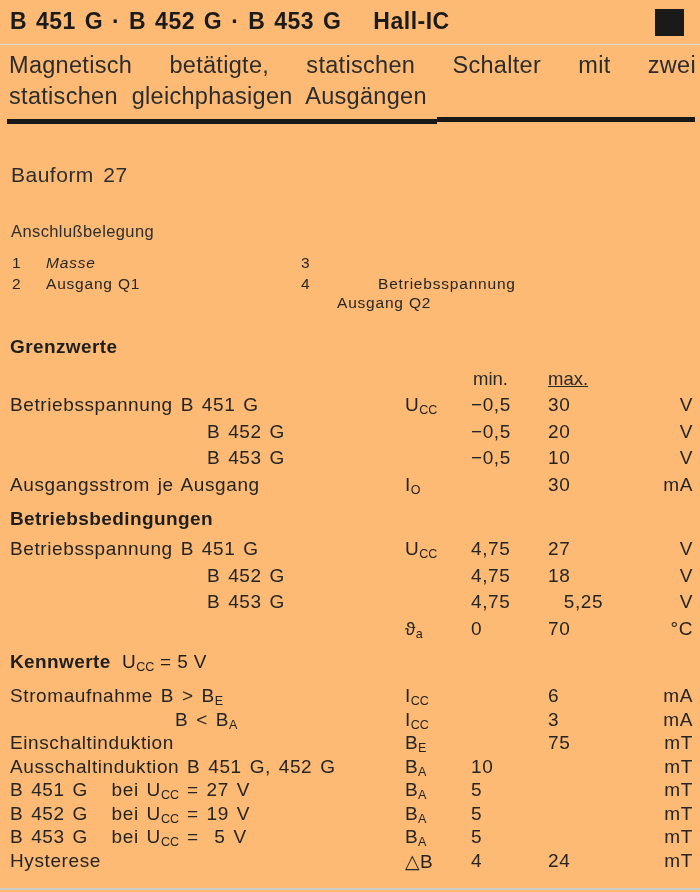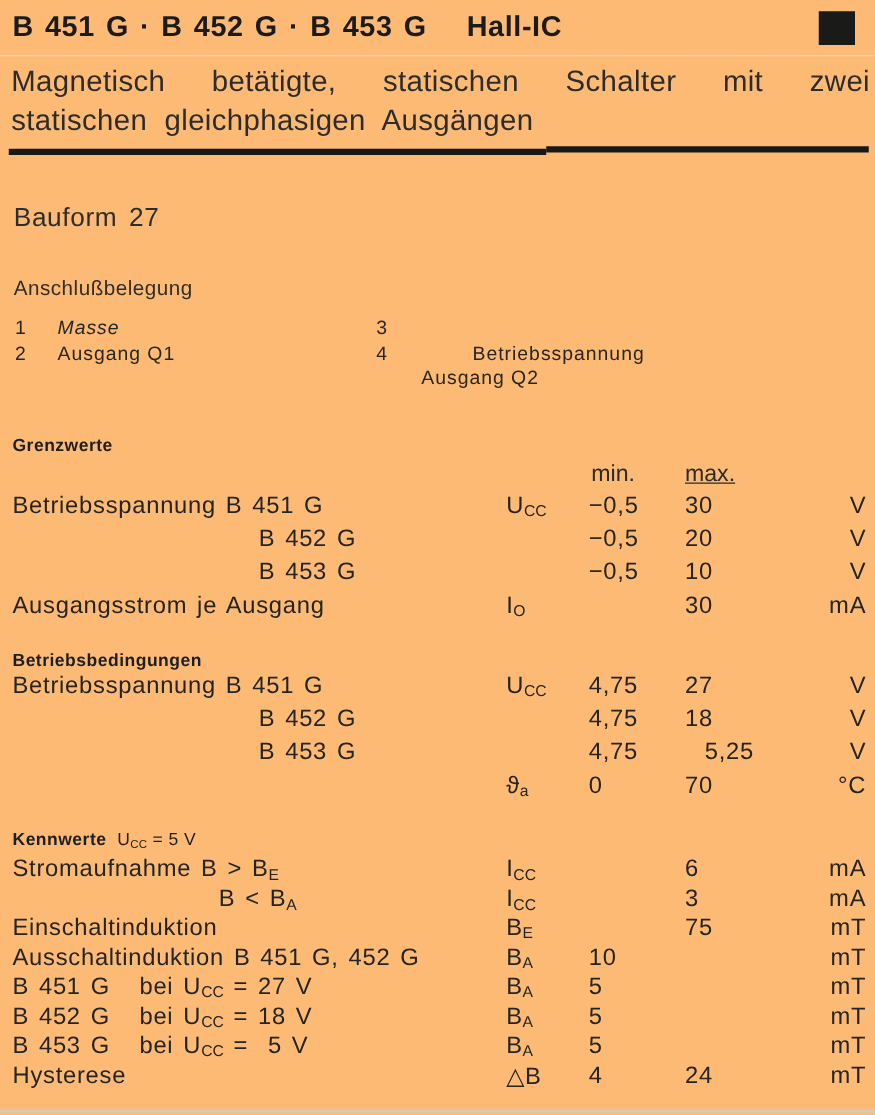--- a/index.html
+++ b/index.html
@@ -57,22 +57,22 @@
   .pin-num-1{left:12px;top:254px;}  .pin-lab-1{left:46px;top:254px;font-style:italic;}
   .pin-num-2{left:12px;top:275px;}  .pin-lab-2{left:46px;top:275px;}
   .pin-num-3{left:301px;top:254px;} .pin-lab-3{left:337px;top:254px;margin-top:40px;}
   .pin-num-4{left:301px;top:275px;} .pin-lab-4{left:337px;top:275px;margin-left:41px;}
   
   .section{position:absolute;left:0;width:700px;}
   .sec-0{top:336px;}
   .sec-1{top:508px;}
   .sec-2{top:651px;}
   .sec-heading{
-    position:absolute;left:10px;top:12px;
-    font-size:14px;color:#1e1e1e;
+    position:absolute;left:10px;top:0;
+    font-size:19px;color:#1e1e1e;
     letter-spacing:0.4px;white-space:pre;
   }
   .sec-heading .b{font-weight:700;}
   .col-headers{position:absolute;top:32px;left:0;width:700px;font-size:18.5px;color:#2a2a2a;}
   .col-head-min{position:absolute;left:473px;}
   .col-head-max{position:absolute;left:548px;text-decoration:underline;}
   .rows{position:absolute;left:0;width:700px;}
   .sec-0 .rows{top:58px;}
   .sec-1 .rows{top:30px;}
   .sec-2 .rows{top:34px;}
@@ -219,21 +219,21 @@
             <span class="cell c-unit">mT</span>
           </div>
           <div class="row">
             <span class="cell c-label"><span>B 451 G   bei U</span><sub>CC</sub><span> = 27 V</span></span>
             <span class="cell c-symbol"><span>B</span><sub>A</sub></span>
             <span class="cell c-min">5</span>
             <span class="cell c-max"></span>
             <span class="cell c-unit">mT</span>
           </div>
           <div class="row">
-            <span class="cell c-label"><span>B 452 G   bei U</span><sub>CC</sub><span> = 18 V</span></span>
+            <span class="cell c-label"><span>B 452 G   bei U</span><sub>CC</sub><span> = 19 V</span></span>
             <span class="cell c-symbol"><span>B</span><sub>A</sub></span>
             <span class="cell c-min">5</span>
             <span class="cell c-max"></span>
             <span class="cell c-unit">mT</span>
           </div>
           <div class="row">
             <span class="cell c-label"><span>B 453 G   bei U</span><sub>CC</sub><span> =  5 V</span></span>
             <span class="cell c-symbol"><span>B</span><sub>A</sub></span>
             <span class="cell c-min">5</span>
             <span class="cell c-max"></span>

